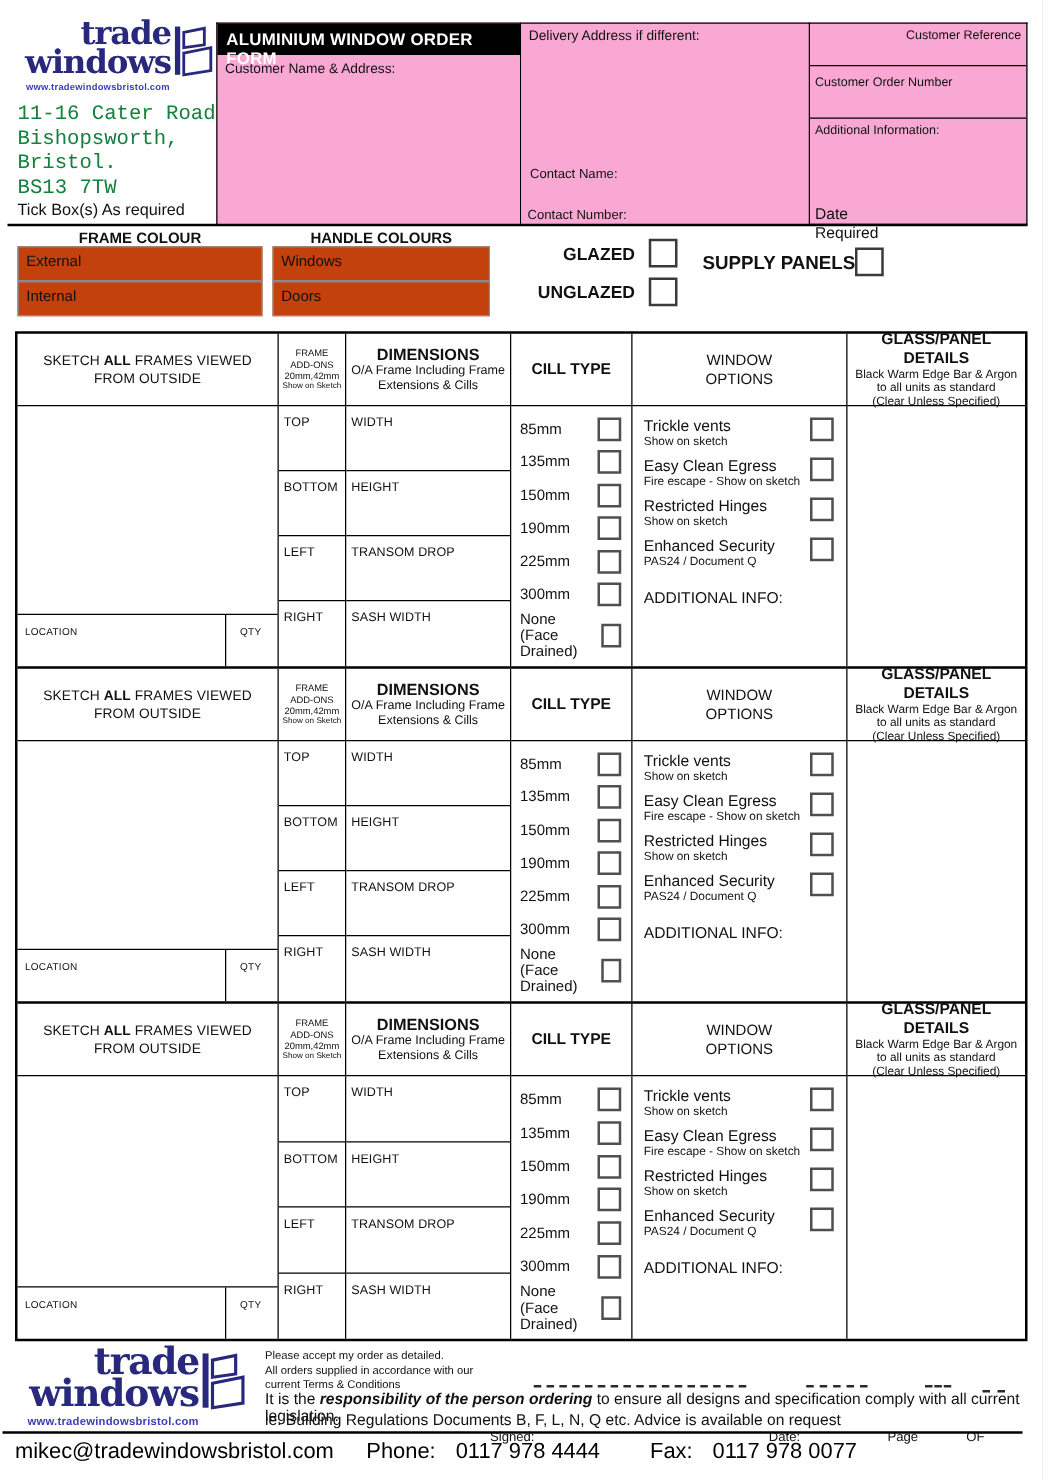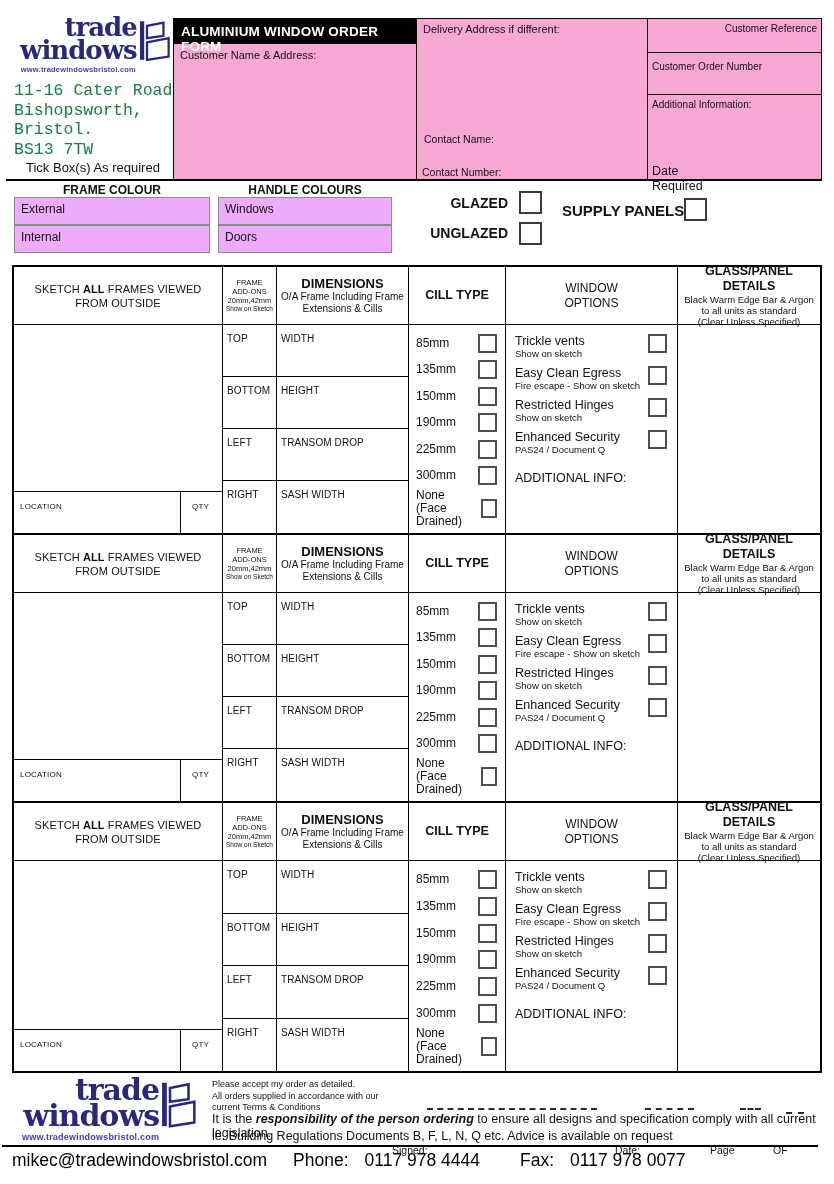--- a/index.html
+++ b/index.html
@@ -17,38 +17,38 @@
   .logo-text { display:flex; flex-direction:column; align-items:flex-end; }
   .lw { font-family:"DejaVu Serif", serif; font-weight:600; letter-spacing:-1px; }
   .logo-sm .lw { font-size:26px; line-height:23px; }
   .logo-lg .lw { font-size:30px; line-height:26px; }
   .logo-url { font-size:7.5px; letter-spacing:.2px; margin-top:3px; align-self:center; font-weight:bold; }
   .logo-lg .logo-url { font-size:9px; }
   .logo-icon { margin-left:2px; margin-top:2px; }
 
   
   .address { left:14px; top:81px; font-size:16.5px; line-height:19.5px; color:#15803d;font-family:Liberation Mono, monospace; }
-  .tick-note { left:14px; top:160px; font-size:13px;margin-left:12px; }
+  .tick-note { left:14px; top:160px; font-size:13px; }
   .hdr-box { position:absolute; top:18px; height:162px; border:1px solid #000; border-bottom:none; background:#f9a8d4; }
   .customer-box { left:173px; width:244px; }
   .black-bar { height:25px; background:#000; color:#fff; font-weight:bold; font-size:13.5px; padding:5px 7px 0 7px; letter-spacing:.2px; }
   .customer-label { padding:5px 6px; font-size:11px; }
   .delivery-box { left:417px; width:231px; border-left:none; }
   .delivery-label { position:absolute; left:6px; top:4px; font-size:11px; }
   .contact-name { position:absolute; left:7px; top:114px; font-size:10.5px; }
   .contact-number { position:absolute; left:5px; top:147px; font-size:10.5px; }
   .right-col { left:648px; width:174px; border-left:none; display:flex; flex-direction:column; }
   .rc-cell { padding:4px 4px; font-size:10px; border-bottom:1px solid #000; }
   .rc1 { height:34px;text-align:right; } .rc2 { height:42px; padding-top:8px; } .rc3 { height:34px; font-size:12.5px; line-height:15px; padding-top:3px; }
   .rc4 { flex:1; border-bottom:none; }
   .hdr-bottom-line { left:6px; top:179px; width:816px; height:2px; background:#000; }
 
   
   .col-title { position:absolute; font-weight:bold; font-size:12px; text-align:center; }
-  .input-box { position:absolute; height:28px; border:1.5px solid #8a8a8a; background:#f0abfc; font-size:12px; padding:4px 0 0 6px; }
+  .input-box { position:absolute; height:28px; border:1.5px solid #8a8a8a; background:#c2410c; font-size:12px; padding:4px 0 0 6px; }
   .glaze-label { position:absolute; width:90px; text-align:right; font-weight:bold; font-size:14px; }
   .supply-label { position:absolute; font-weight:bold; font-size:15px; }
   .checkbox { display:inline-block; width:19px; height:19px; border:2px solid #4f4f4f; background:#fff; }
   .checkbox.lg { position:absolute; width:23px; height:23px; border-color:#3a3a3a; }
 
   
   .order-table { position:absolute; left:12px; top:265px; width:810px; height:808px; border:2px solid #000; background:#fff; }
   .section { height:268px; border-bottom:2px solid #000; display:grid;
              grid-template-columns:209px 54px 132px 97px 172px 142px; grid-template-rows:58px 1fr; }
   .section:last-child { border-bottom:none; }

